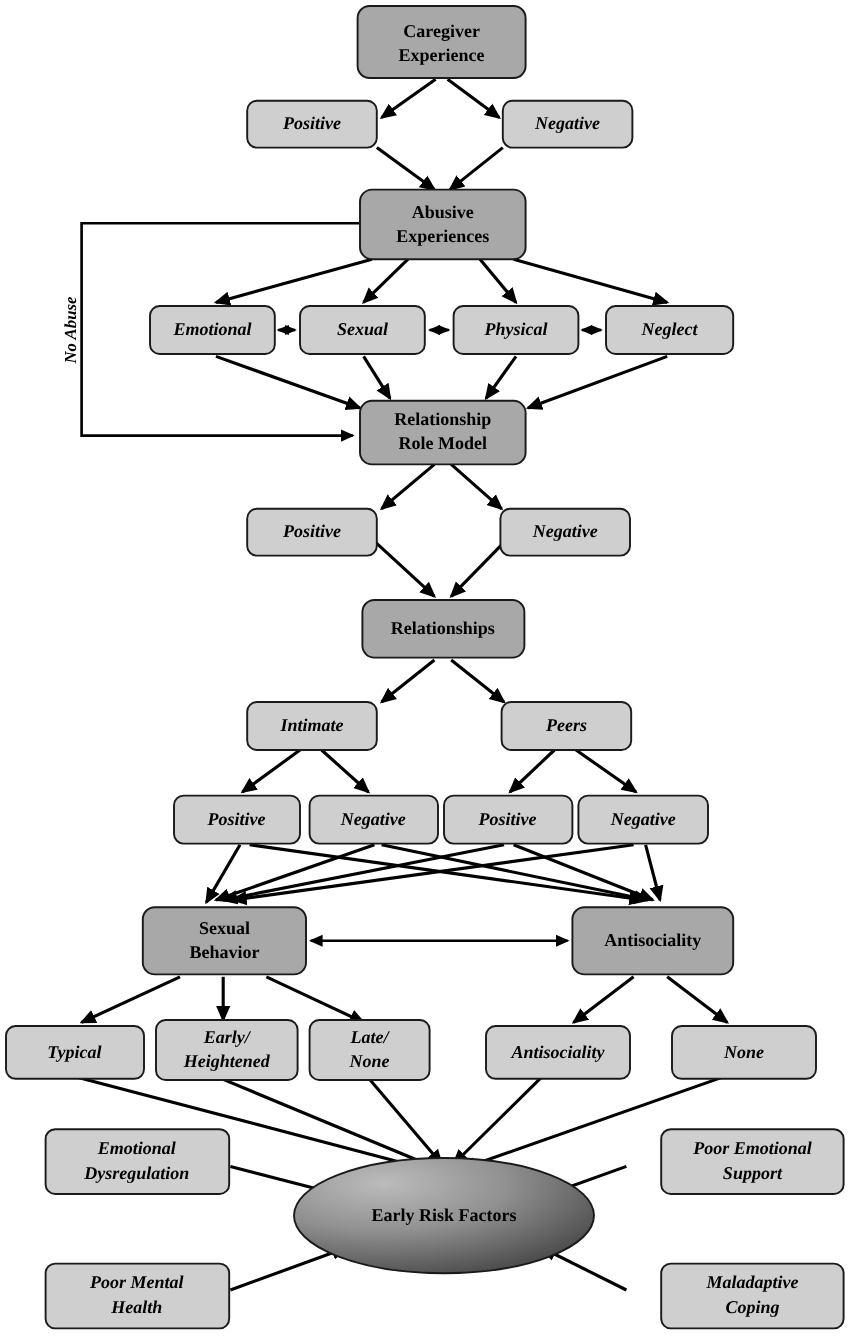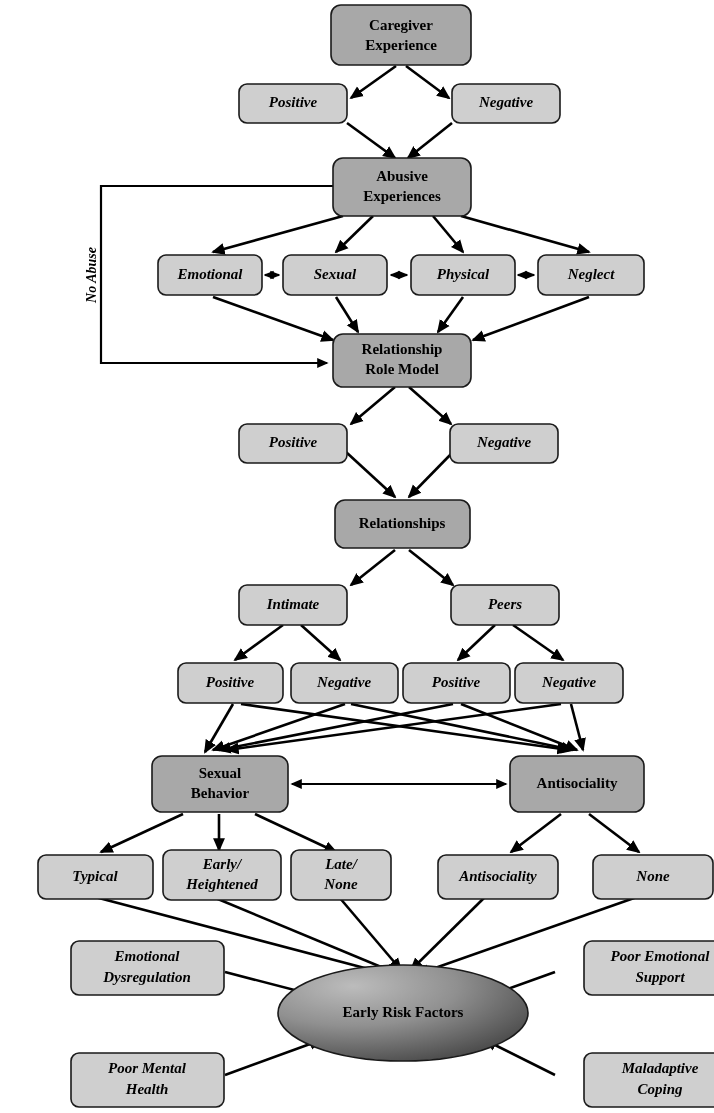--- a/index.html
+++ b/index.html
@@ -10,21 +10,20 @@
   body {
     width: 714px;
     height: 1113px;
     font-family: "Liberation Serif", "DejaVu Serif", serif;
     overflow: hidden;
   }
   #diagram-root {
     position: relative;
     width: 604px;
     height: 1113px;
-    padding-left: 33px;
   }
   svg#flow {
     display: block;
     width: 714px;
     height: 1113px;
   }
   .node-rect {
     stroke: #1a1a1a;
     stroke-width: 1.6;
   }

